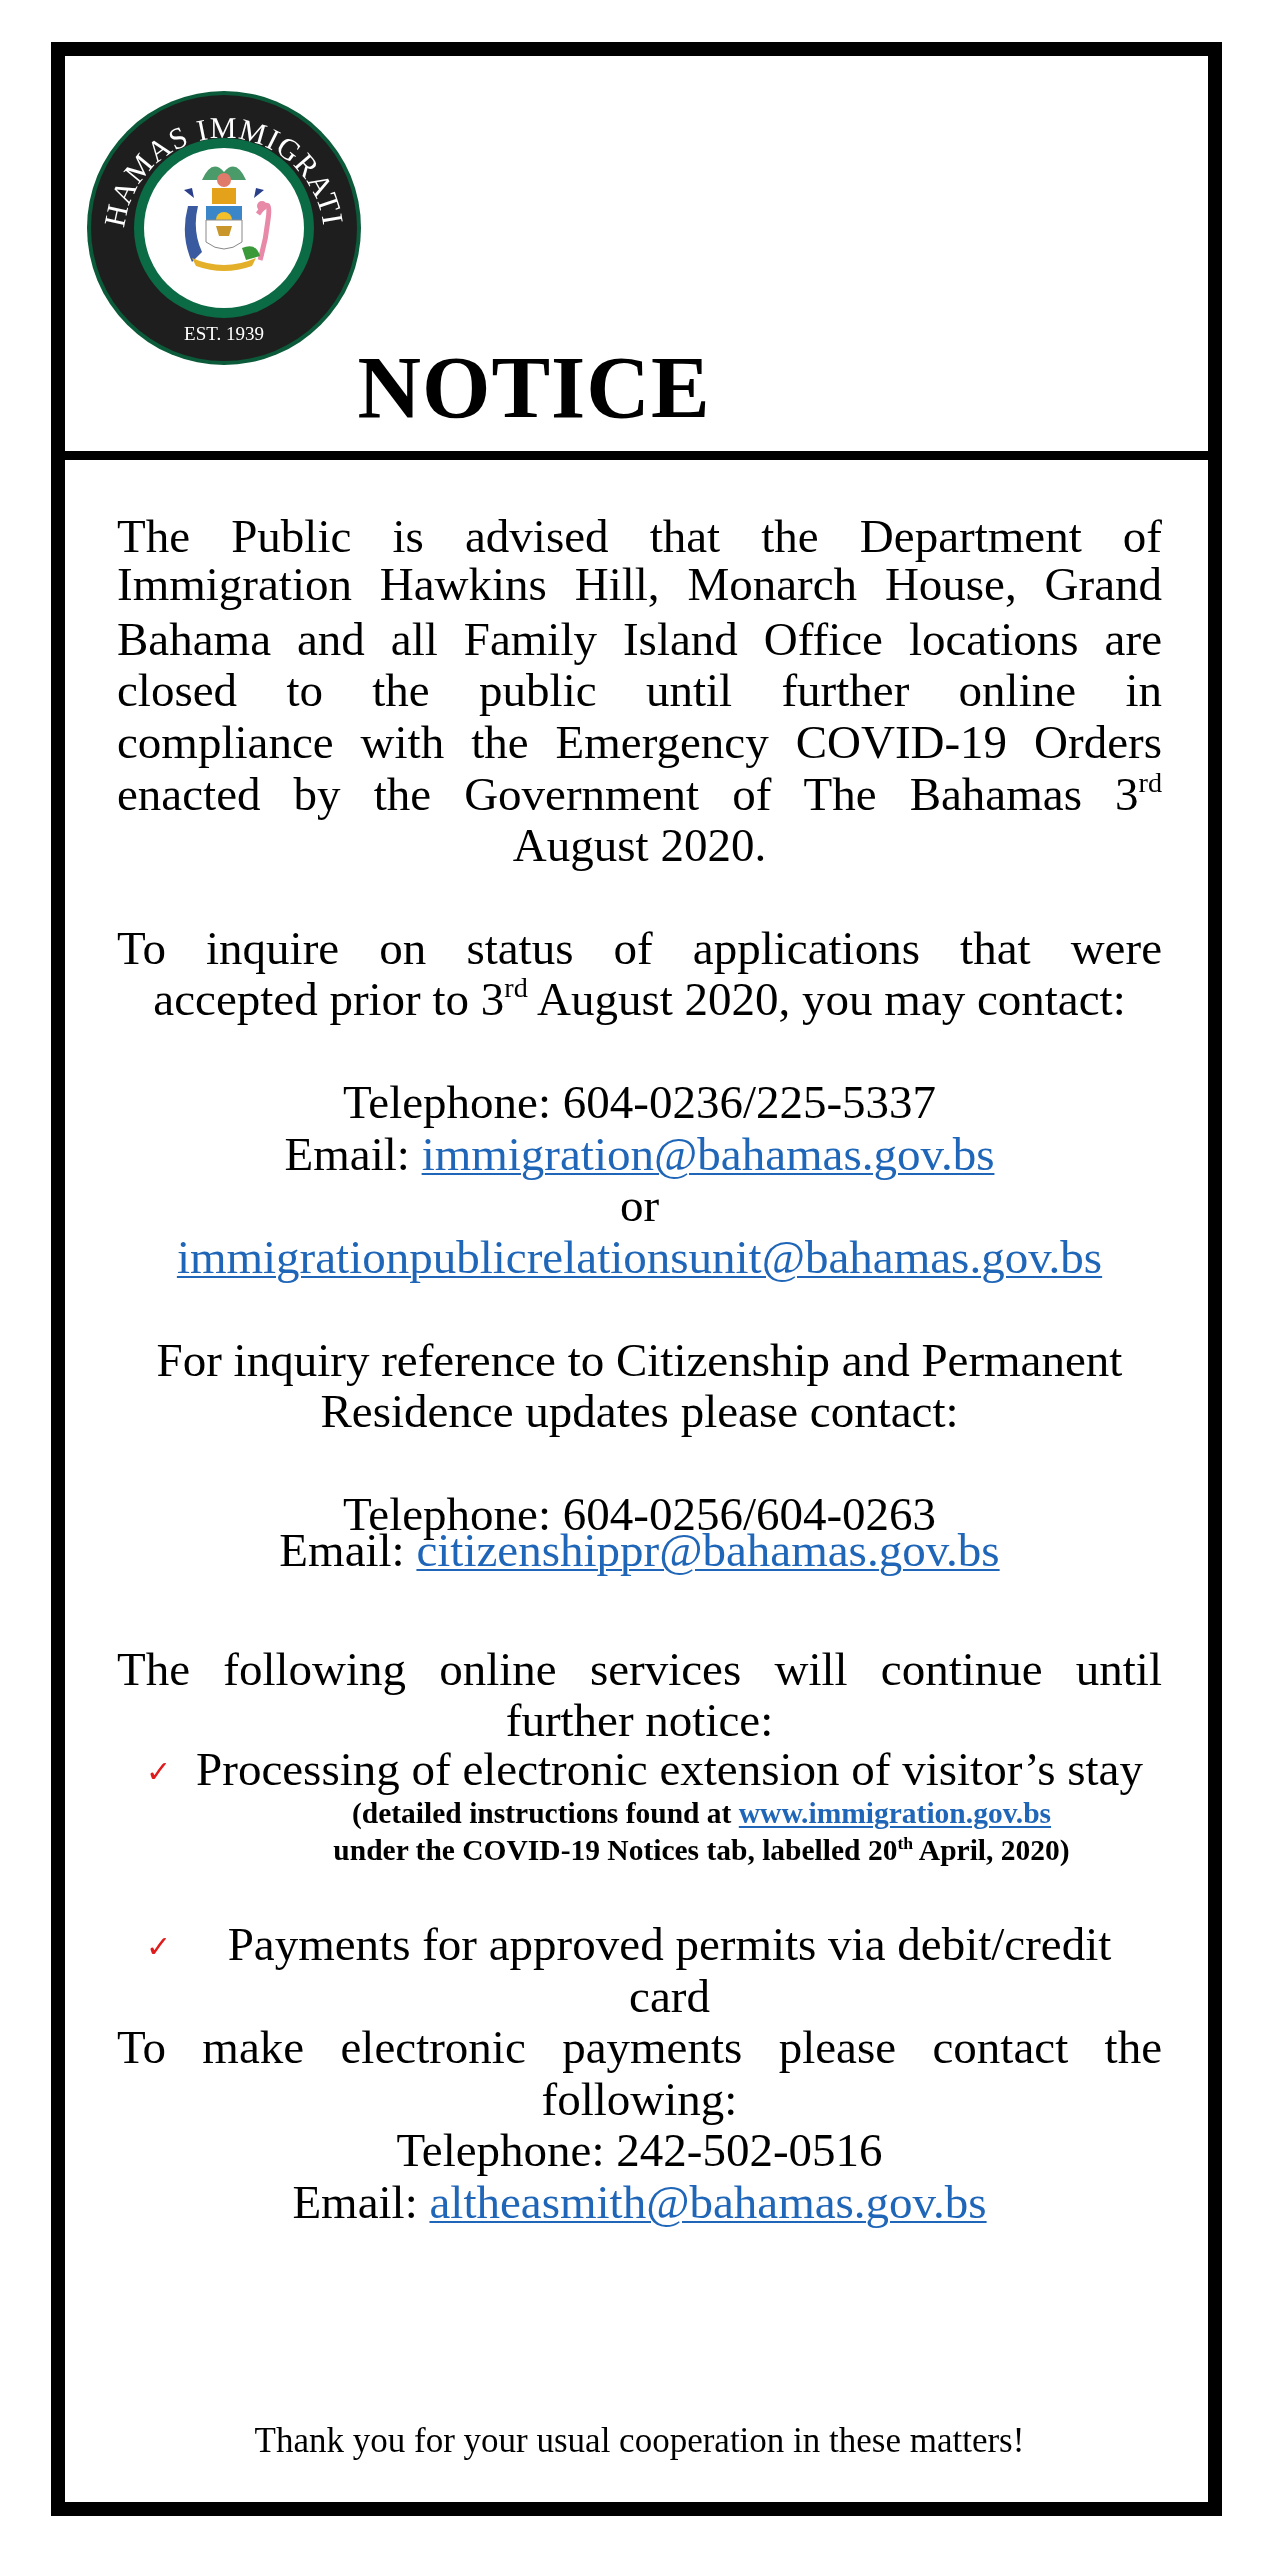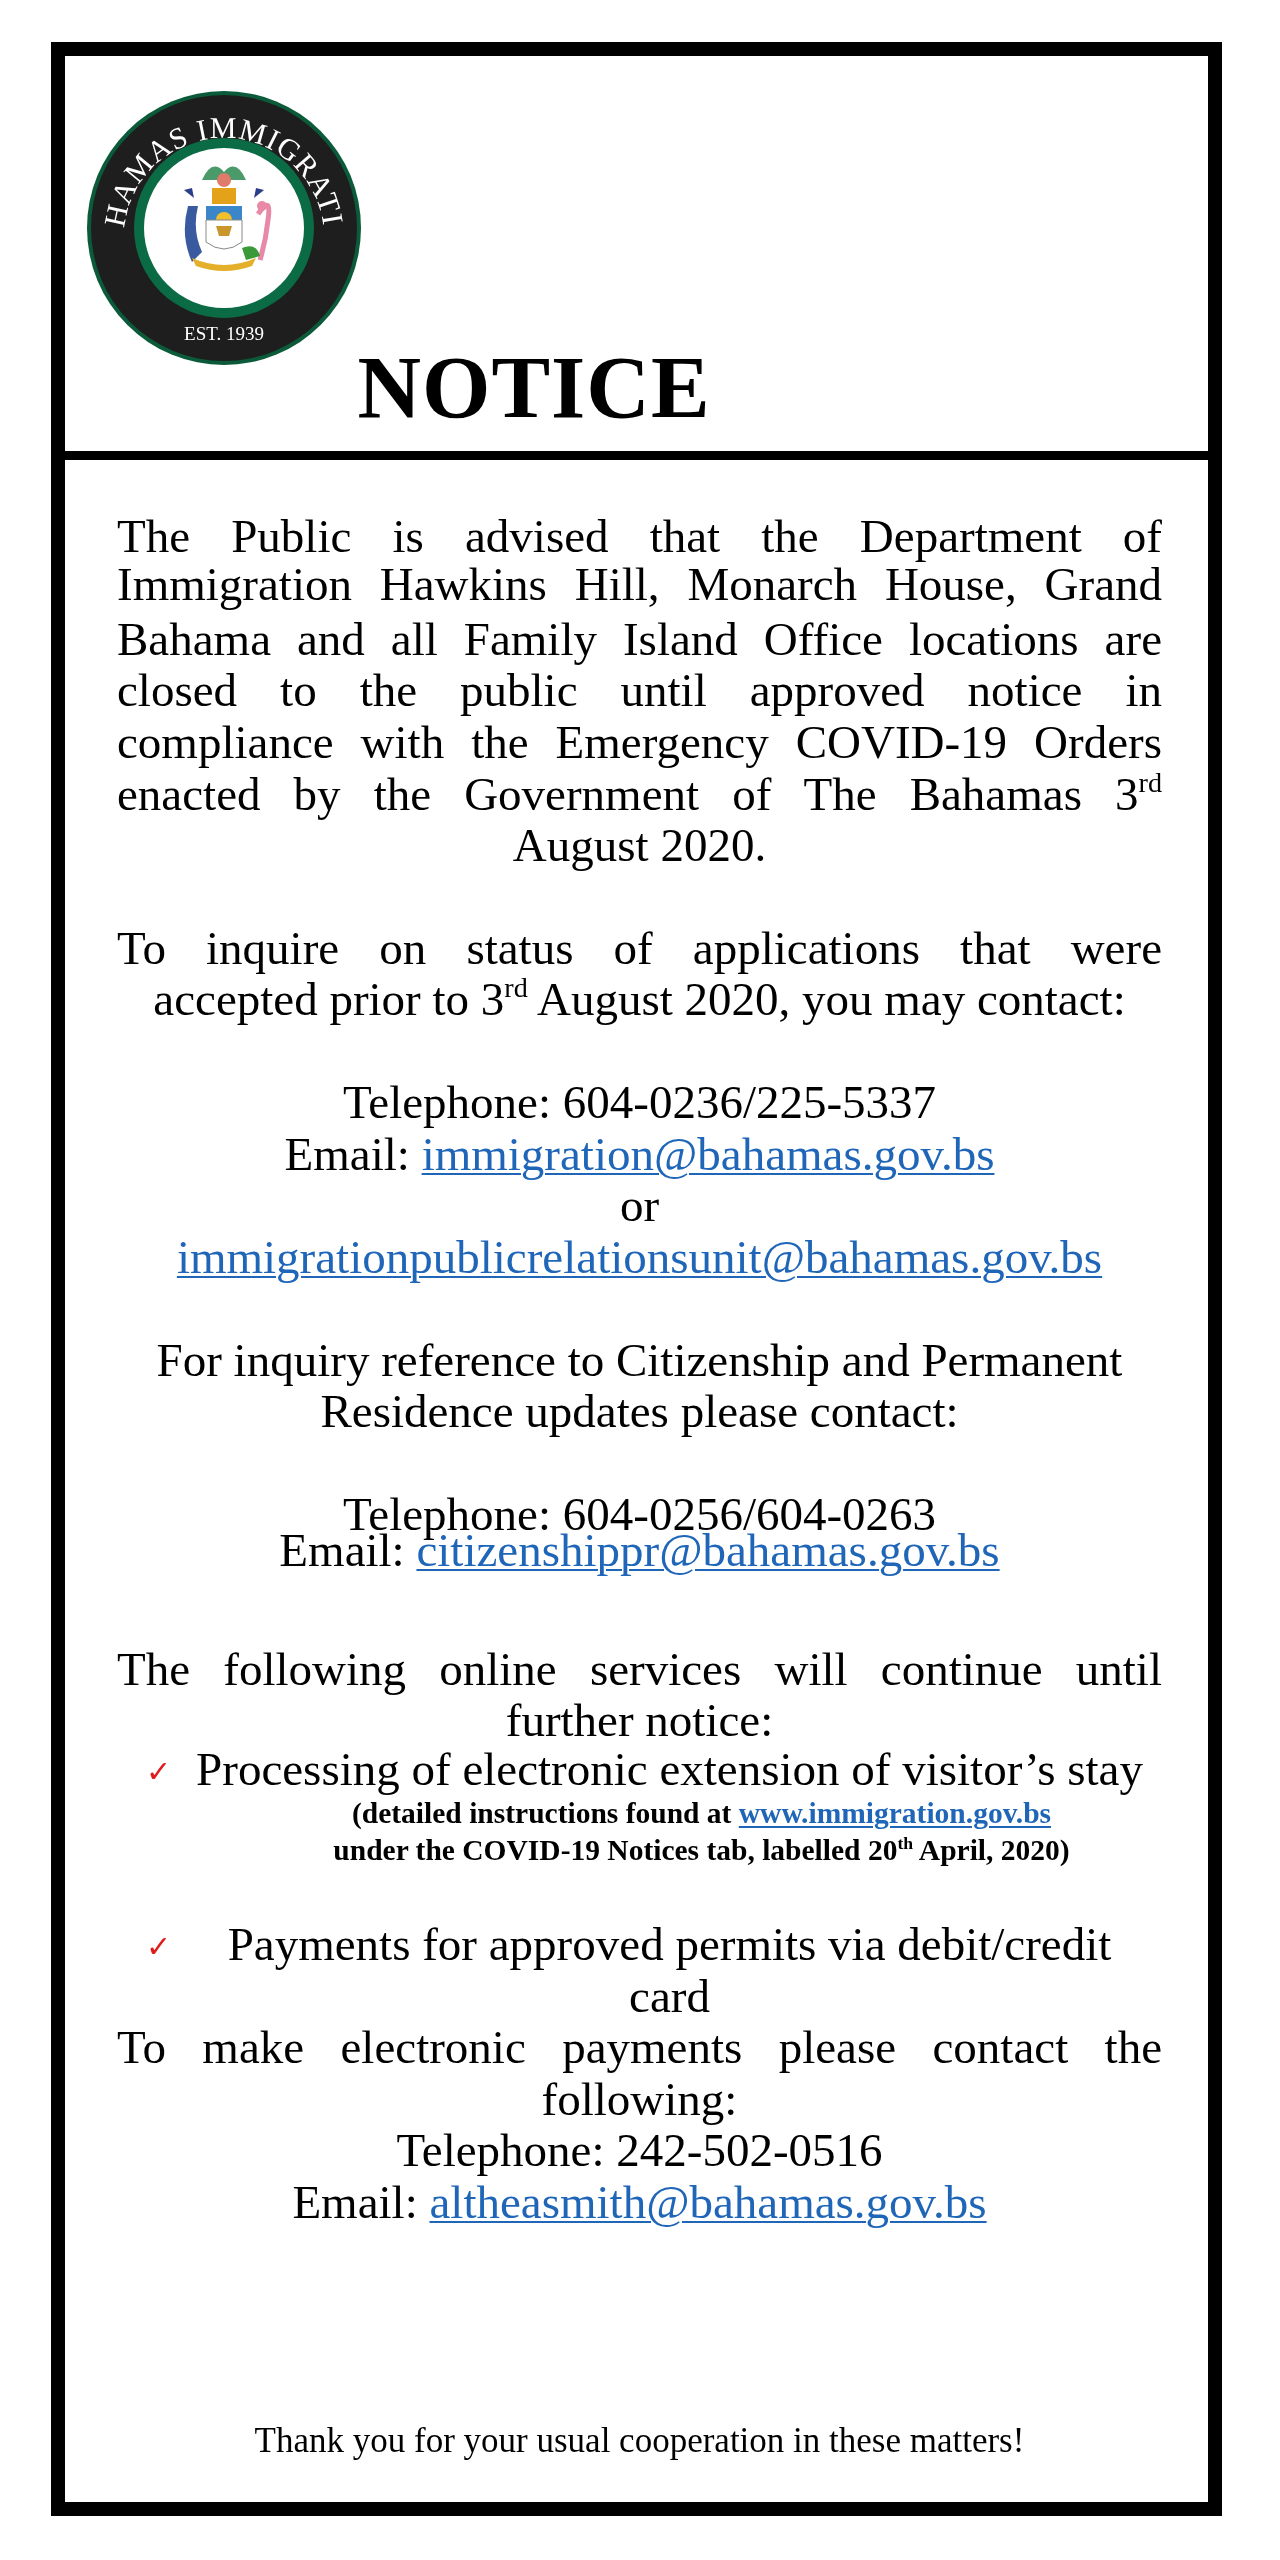--- a/index.html
+++ b/index.html
@@ -59,21 +59,21 @@
     <path d="M108 170 q32 14 64 0 l-4 8 q-28 10 -56 0 z" fill="#e4b02a"></path>
     <path d="M158 160 q14 -6 18 8 l-14 4 z" fill="#3a9a3a"></path>
   </g>
 </svg>
 
 <div class="title">NOTICE</div>
 
 <div class="ln j" style="top:510px">The Public is advised that the Department of</div>
 <div class="ln j" style="top:558px">Immigration Hawkins Hill, Monarch House, Grand</div>
 <div class="ln j" style="top:613px">Bahama and all Family Island Office locations are</div>
-<div class="ln j" style="top:664px">closed to the public until approved notice in</div>
+<div class="ln j" style="top:664px">closed to the public until further online in</div>
 <div class="ln j" style="top:716px">compliance with the Emergency COVID-19 Orders</div>
 <div class="ln j" style="top:768px"><span>enacted by the Government of The Bahamas 3</span><sup>rd</sup></div>
 <div class="ln l" style="top:819px">August 2020.</div>
 
 <div class="ln j" style="top:922px">To inquire on status of applications that were</div>
 <div class="ln l" style="top:973px"><span>accepted prior to 3</span><sup>rd</sup><span> August 2020, you may contact:</span></div>
 
 <div class="ln c" style="top:1076px">Telephone: 604-0236/225-5337</div>
 <div class="ln c" style="top:1128px"><span>Email: </span><a class="link">immigration@bahamas.gov.bs</a></div>
 <div class="ln c" style="top:1179px">or</div>

